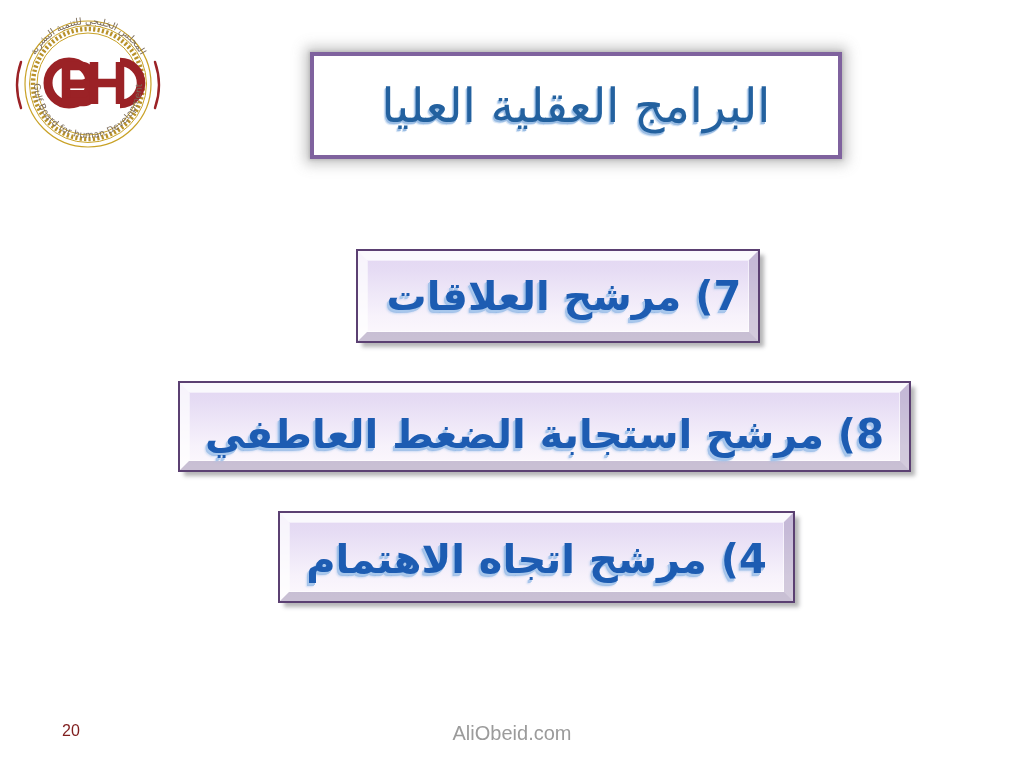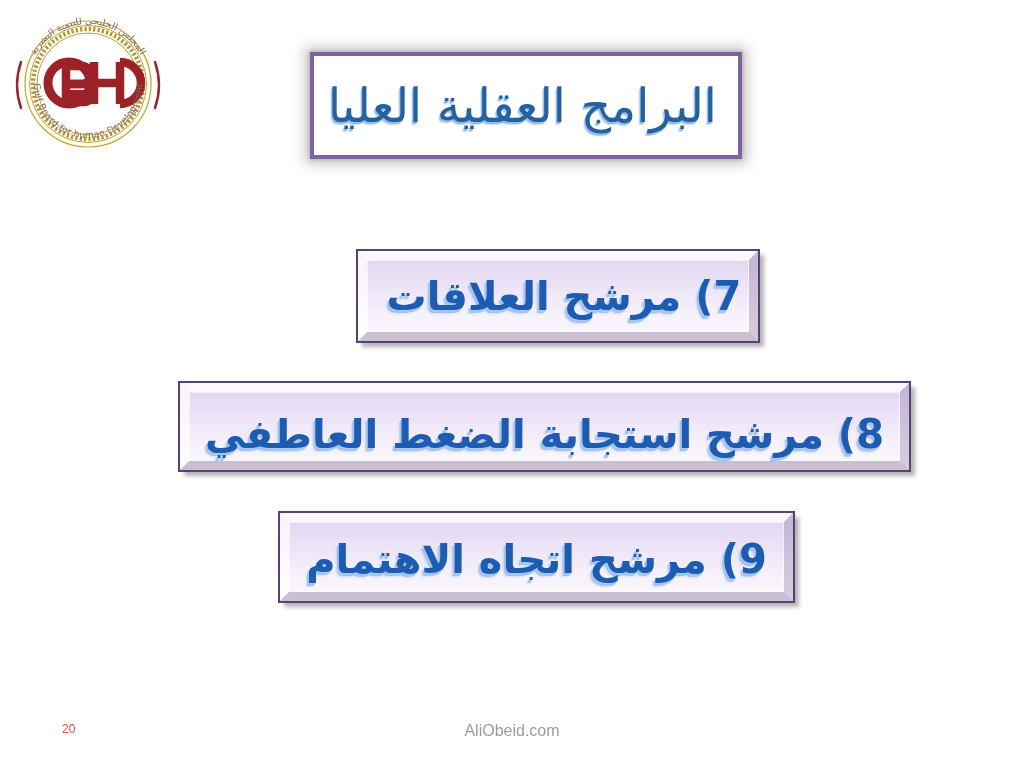--- a/index.html
+++ b/index.html
@@ -29,30 +29,30 @@
     width: 160px;
     height: 160px;
   }
   .logo svg { display: block; width: 160px; height: 160px; }
 
   
   .title-box {
     position: absolute;
     left: 310px;
     top: 52px;
-    width: 432px;
+    width: 532px;
     height: 107px;
     background: #ffffff;
     border: 4px solid #7f629e;
     box-shadow:
       0 0 12px 5px rgba(120,120,120,0.42),
       0 0 3px 1px rgba(120,120,120,0.30);
     display: flex;
     align-items: center;
-    justify-content: flex-start;
+    justify-content: center;
     padding: 0 14px;
   }
   .title-text {
     direction: rtl;
     unicode-bidi: bidi-override;
     font-family: "DejaVu Serif", "Liberation Serif", serif;
     font-size: 47px;
     line-height: 1.05;
     font-weight: 400;
     color: #23619f;
@@ -130,31 +130,31 @@
   #box-9 {
     left: 278px; top: 511px; width: 517px; height: 92px;
   }
   #box-9 .item-text { font-size: 40px; margin-top: 3px; }
 
   
   .footer-page {
     position: absolute;
     left: 62px;
     top: 722px;
-    font-size: 12px;
-    color: #ef4444;
+    font-size: 16px;
+    color: #7f1d1d;
     font-family: "Liberation Sans", sans-serif;
   }
   .footer-site {
     position: absolute;
     left: 0;
     top: 722px;
     width: 1024px;
     text-align: center;
-    font-size: 16px;
+    font-size: 20px;
     color: #9b9b9b;
     font-family: "Liberation Sans", sans-serif;
   }
 </style>
 </head>
 <body>
 
 <div class="slide">
 
   <div class="logo">
@@ -208,19 +208,19 @@
 
   <div class="item-box" id="box-7">
     <div class="item-text">7) مرشح العلاقات</div>
   </div>
 
   <div class="item-box" id="box-8">
     <div class="item-text">8) مرشح استجابة الضغط العاطفي</div>
   </div>
 
   <div class="item-box" id="box-9">
-    <div class="item-text">9) مرشح اتجاه الاهتمام</div>
+    <div class="item-text">4) مرشح اتجاه الاهتمام</div>
   </div>
 
   <div class="footer-page">20</div>
   <div class="footer-site">AliObeid.com</div>
 
 </div>
 
 </body></html>

